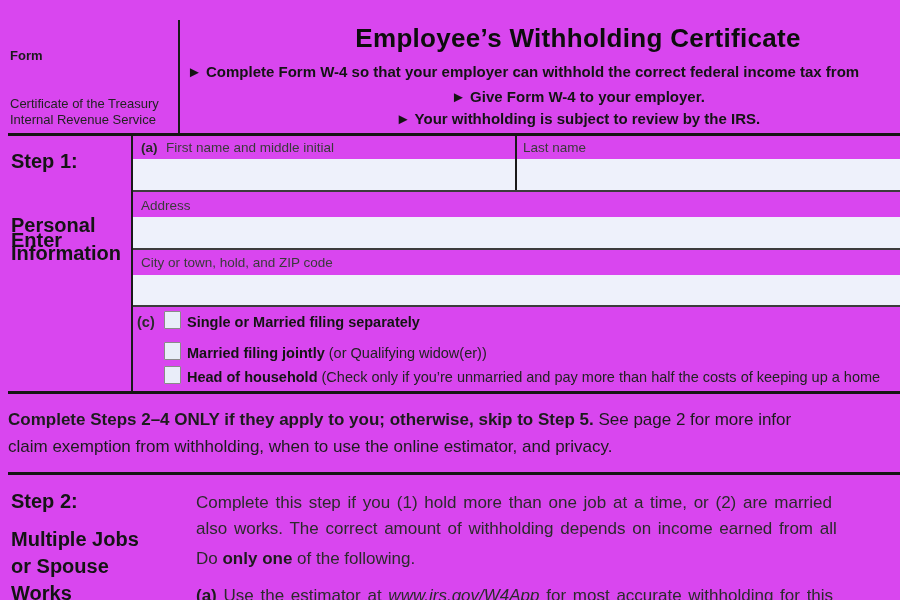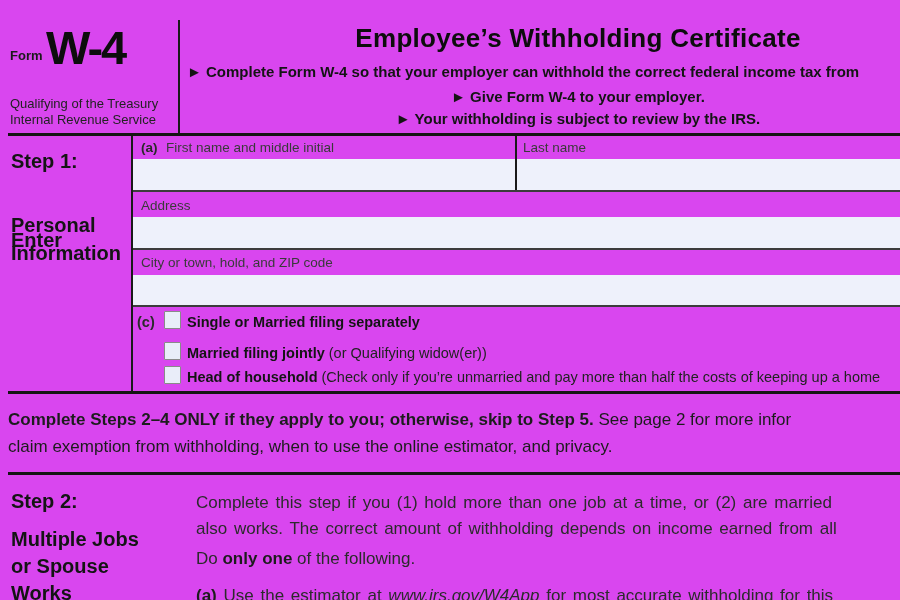--- a/index.html
+++ b/index.html
@@ -37,22 +37,21 @@
   .body-line{font-size:17px;color:#2b2b2b;word-spacing:2px;}
   .body-line b{font-weight:bold;color:#1c1c1c;}
   .url{font-style:italic;}
 </style>
 </head>
 <body>
 
 <div class="page">
 
   <span class="abs form-word" style="left:10px;top:48px;">Form</span>
-  <span class="abs form-number" style="left:46px;top:24px;">W-4</span>
-  <div class="abs agency-line" style="left:10px;top:96px;">Qualifying of the Treasury</div>
+  <div class="abs agency-line" style="left:10px;top:96px;">Certificate of the Treasury</div>
   <div class="abs agency-line" style="left:10px;top:112px;">Internal Revenue Service</div>
 
   <div class="abs v-rule" style="left:178px;top:20px;width:2px;height:113px;"></div>
 
   <div class="abs title-cell">
     <h1 class="form-title">Employee’s Withholding Certificate</h1>
   </div>
 
   <div class="abs direction nowrap" style="left:187px;top:63px;">► Complete Form W-4 so that your employer can withhold the correct federal income tax from</div>
   <div class="abs direction dir-center" style="top:88px;">► Give Form W-4 to your employer.</div>

